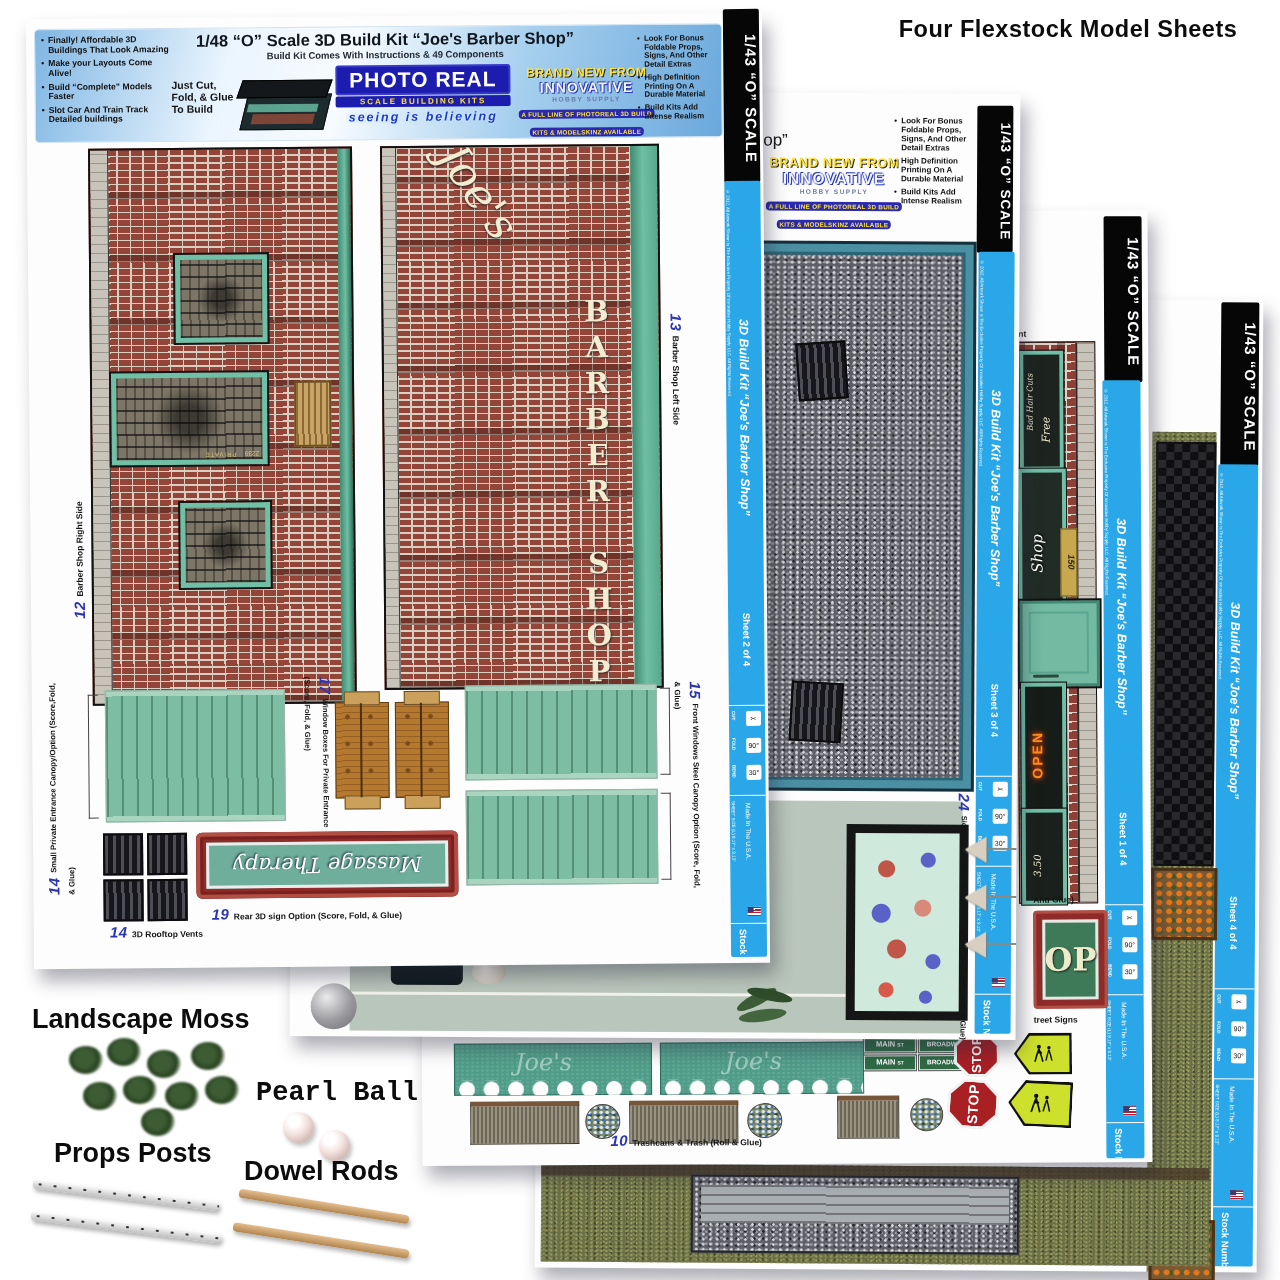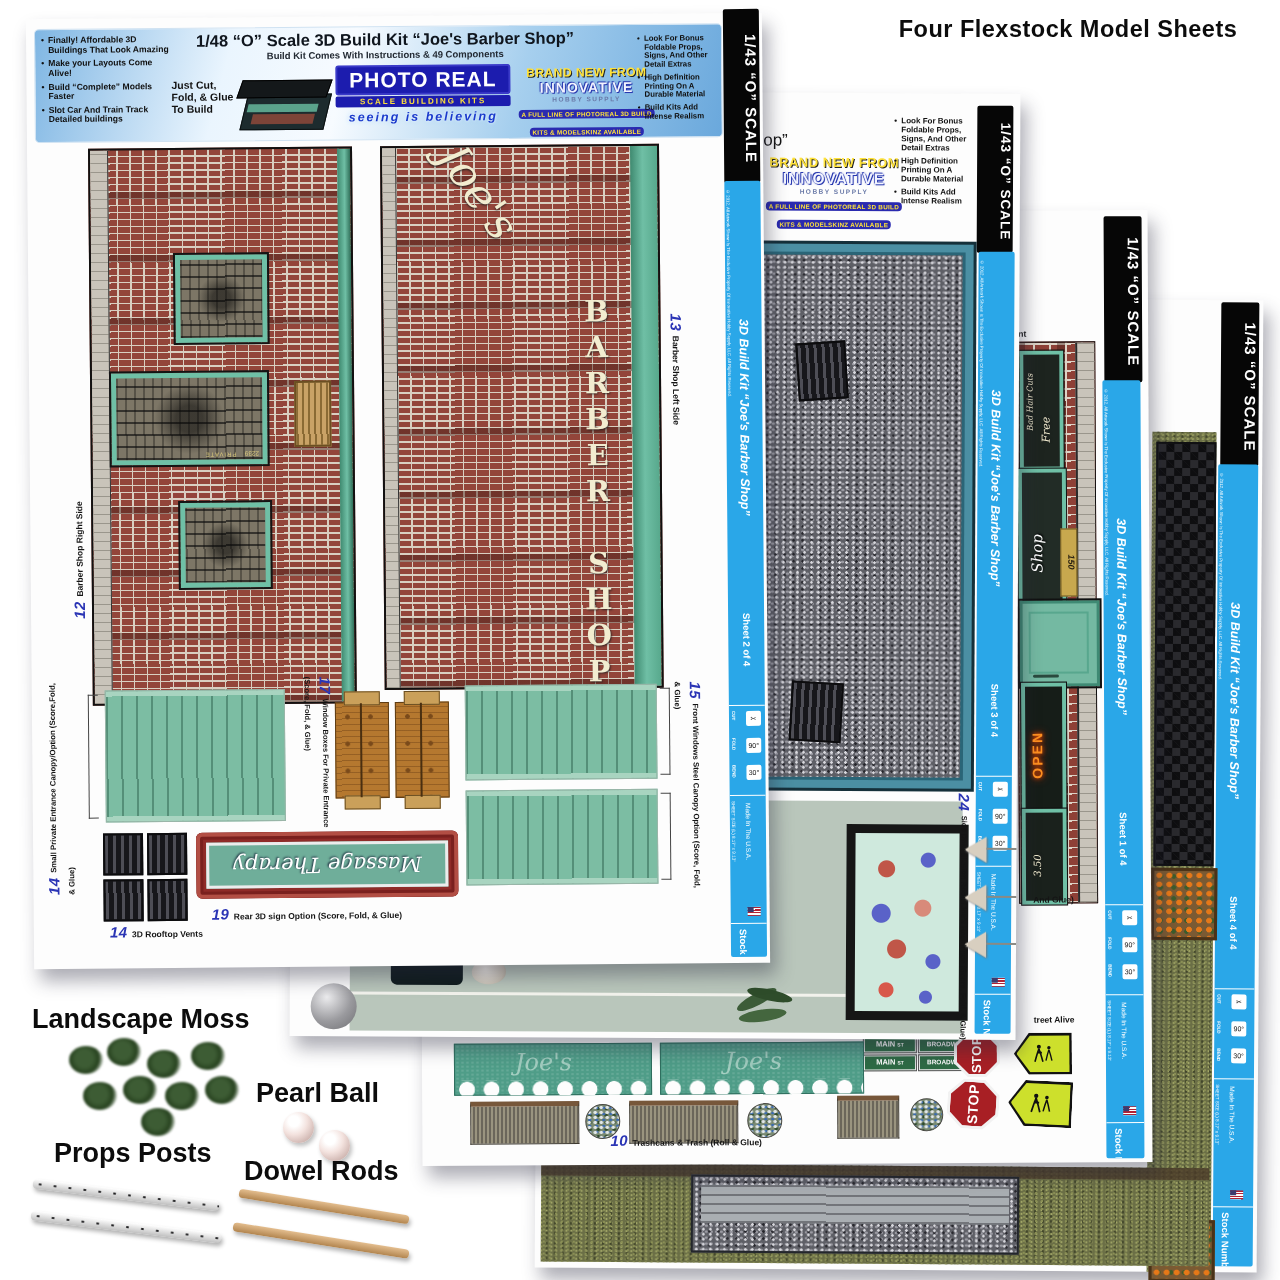--- a/index.html
+++ b/index.html
@@ -230,21 +230,26 @@
     </div>
     <div class="abs" style="left:2px;top:340px;width:37px;height:124px;background:#161d18;border:4px solid #6fc0a6;outline:1px solid #111;">
       <span class="abs" style="left:4px;top:92px;font-size:14px;font-weight:bold;color:#ff9020;transform:rotate(-90deg);transform-origin:left top;white-space:nowrap;letter-spacing:2px;text-shadow:0 0 4px #ff5000,0 0 9px #c03000;">OPEN</span>
     </div>
     <div class="abs" style="left:2px;top:466px;width:37px;height:88px;background:#1a211c;border:4px solid #6fc0a6;outline:1px solid #111;">
       <span class="abs script cream" style="left:6px;top:64px;font-size:10px;transform:rotate(-90deg);transform-origin:left top;white-space:nowrap;">3.50</span>
     </div>
   </div>
   <div class="abs frag" style="left:612px;top:684px;">And Glue)</div>
 
-  <div class="abs frag" style="left:612px;top:804px;">treet Alive</div>
+  <div class="abs" style="left:612px;top:700px;width:74px;height:98px;background:#8f2b28;border-radius:4px;box-shadow:inset 0 0 0 3px #b24e44;">
+    <div class="abs" style="inset:9px;background:#3f7a58;border:3px solid #e8e8e2;display:flex;align-items:center;justify-content:center;">
+      <span style="font-family:'DejaVu Serif',serif;font-size:32px;color:#efeacb;font-weight:bold;text-shadow:1px 1px 2px #12281c;">OP</span>
+    </div>
+  </div>
+  <div class="abs frag" style="left:612px;top:804px;">treet Signs</div>
 
   <div class="greensign" style="left:442px;top:826px;width:50px;height:13px;"><span>MAIN</span> <span style="font-size:5px;">ST</span></div>
   <div class="greensign" style="left:442px;top:844px;width:50px;height:13px;"><span>MAIN</span> <span style="font-size:5px;">ST</span></div>
   <div class="greensign" style="left:497px;top:826px;width:52px;height:13px;font-size:6.5px;"><span>BROADWAY</span></div>
   <div class="greensign" style="left:497px;top:844px;width:52px;height:13px;font-size:6.5px;"><span>BROADWAY</span></div>
 
   <div class="abs stopo" style="left:532px;top:820px;width:46px;height:46px;">
     <div class="stopi">
         <span style="transform:rotate(-90deg);font-size:13px;letter-spacing:.5px;">STOP</span>
       </div>
@@ -531,21 +536,21 @@
   <span class="moss" style="left:14px;top:8px;"></span>
     <span class="moss" style="left:52px;top:0px;"></span>
   <span class="moss" style="left:92px;top:12px;"></span>
     <span class="moss" style="left:136px;top:4px;"></span>
   <span class="moss" style="left:28px;top:44px;"></span>
     <span class="moss" style="left:68px;top:38px;"></span>
   <span class="moss" style="left:110px;top:44px;"></span>
     <span class="moss" style="left:150px;top:38px;"></span>
   <span class="moss" style="left:86px;top:70px;"></span>
 </div>
-<div class="abs exlabel" style="left:256px;top:1078px;">Pearl Ball</div>
+<div class="abs exlabel" style="left:256px;top:1078px;font-family:Liberation Mono, monospace;">Pearl Ball</div>
 <div class="pearl" style="left:283px;top:1112px;"></div>
 <div class="pearl" style="left:319px;top:1130px;"></div>
 <div class="abs exlabel" style="left:54px;top:1138px;">Props Posts</div>
 <div class="post" style="left:32px;top:1190px;width:188px;transform:rotate(7deg);"></div>
 <div class="post" style="left:30px;top:1222px;width:192px;transform:rotate(7deg);"></div>
 <div class="abs exlabel" style="left:244px;top:1156px;">Dowel Rods</div>
 <div class="dowel" style="left:238px;top:1202px;width:172px;transform:rotate(9deg);"></div>
 <div class="dowel" style="left:232px;top:1236px;width:178px;transform:rotate(9deg);"></div>
 
 </body></html>

